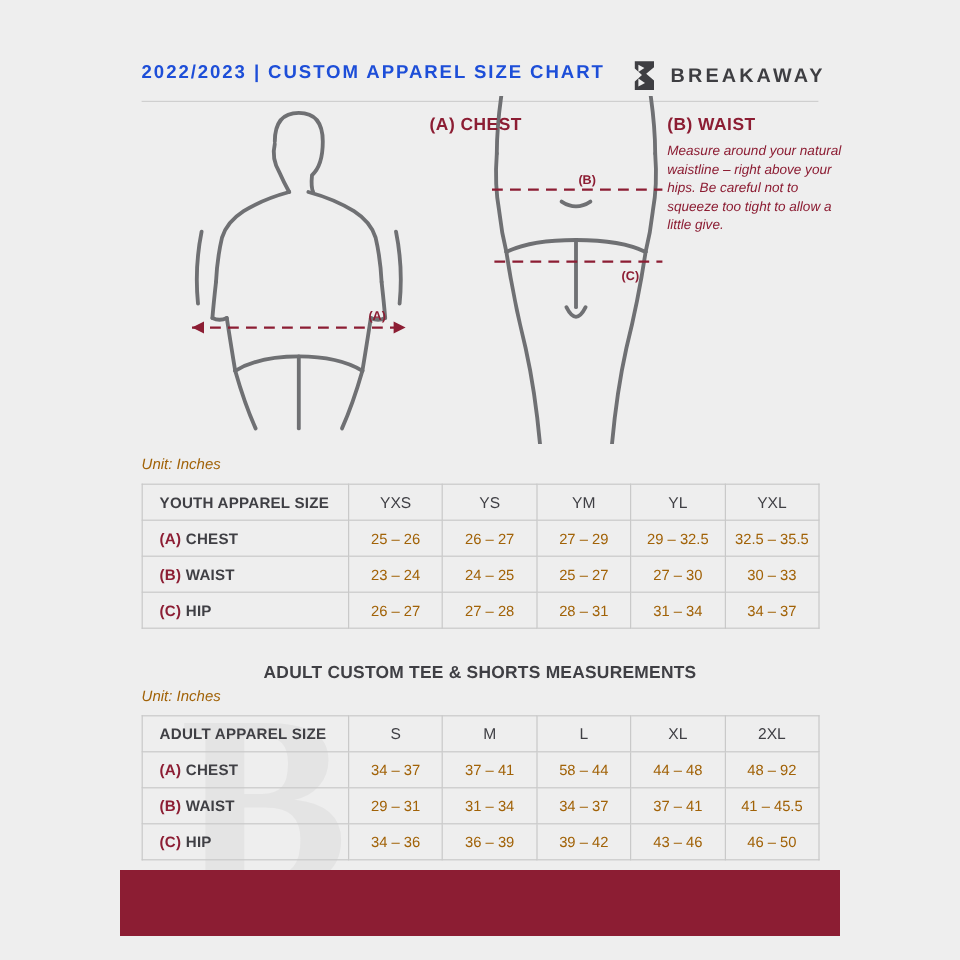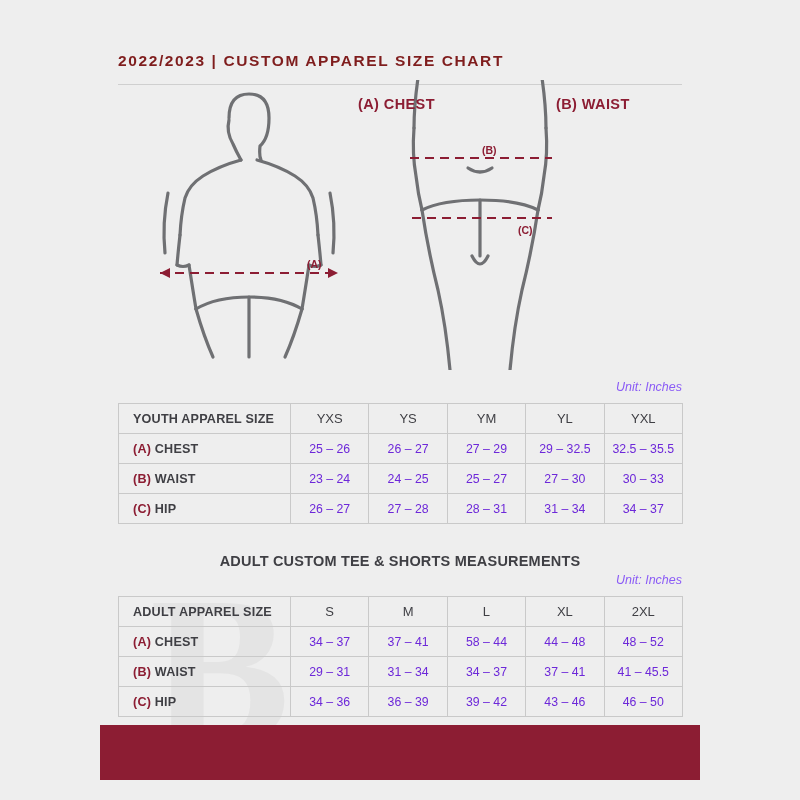--- a/index.html
+++ b/index.html
@@ -49,21 +49,21 @@
     width: 800px;
     height: 52px;
   }
   .header-title {
     position: absolute;
     left: 118px;
     top: 30px;
     font-size: 15.5px;
     font-weight: bold;
     letter-spacing: 1.6px;
-    color: #7f1d1d;
+    color: #1d4ed8;
   }
   .brand {
     position: absolute;
     right: 112px;
     top: 28px;
     display: flex;
     align-items: center;
     gap: 11px;
   }
   .brand-mark {
@@ -129,24 +129,24 @@
     width: 564px;
   }
   .sec-title {
     text-align: center;
     font-size: 14.5px;
     font-weight: bold;
     color: #3f3f44;
     letter-spacing: .2px;
   }
   .sec-sub {
-    text-align: right;
+    text-align: left;
     font-size: 12.5px;
     font-style: italic;
-    color: #8b5cf6;
+    color: #a16207;
     margin-top: 4px;
     margin-bottom: 9px;
   }
   table {
     border-collapse: collapse;
     width: 564px;
     table-layout: fixed;
   }
   th, td {
     border: 1px solid #c9c9c9;
@@ -159,21 +159,21 @@
   th.row-head, td.row-head {
     text-align: left;
     padding-left: 14px;
     font-weight: bold;
     font-size: 12.6px;
     letter-spacing: .2px;
   }
   col.first { width: 172px; }
   col.rest  { width: 78.4px; }
   thead th { font-weight: normal; font-size: 13px; }
-  td.value { font-weight: normal; color: #6d28d9; }
+  td.value { font-weight: normal; color: #a16207; }
   .tag { color: #8c1d33; font-weight: bold; }
   
   table.size-table { border: 1px solid #c9c9c9; }
 
   
   .band {
     position: absolute;
     left: 100px;
     bottom: 10px;
     width: 600px;
@@ -188,20 +188,30 @@
 </head>
 <body>
 
 <div class="page">
   <div class="sheet">
 
     <div class="watermark">B</div>
 
     <div class="header">
       <div class="header-title">2022/2023  |  CUSTOM APPAREL SIZE CHART</div>
+      <div class="brand">
+        <span class="brand-mark">
+          <svg width="22" height="26" viewBox="0 0 22 26">
+            <path d="M3 1 L19 1 L19 6 L12.5 11.5 L19 17 L19 25 L3 25 L3 18 L9 12.5 L3 7 Z" fill="#3e3e42"></path>
+            <path d="M6 4 L6 10 L11 6.6 Z" fill="#eeeeee"></path>
+            <path d="M6 22 L6 15.5 L11.5 19.2 Z" fill="#eeeeee"></path>
+          </svg>
+        </span>
+        <span class="brand-name">BREAKAWAY</span>
+      </div>
       <div class="header-rule"></div>
     </div>
 
     <div class="illus">
 
       <svg width="600" height="290" viewBox="0 0 600 290">
 
         <g fill="none" stroke="#6f7073" stroke-width="3.2" stroke-linecap="round" stroke-linejoin="round">
           <path d="M129 38 q0 -24 20 -24 q20 0 20 24 q0 20 -9 28 q-1 10 1 14"></path>
           <path d="M129 40 q-3 12 4 24 q3 7 8 16"></path>
@@ -253,20 +263,21 @@
 
       <span class="seg-label" style="left:207px; top:178px;">(A)</span>
       <span class="seg-label" style="left:382px; top:64px;">(B)</span>
       <span class="seg-label" style="left:418px; top:144px;">(C)</span>
 
       <div class="anno anno-chest">
         <div class="anno-title">(A) CHEST</div>
       </div>
       <div class="anno anno-waist">
         <div class="anno-title">(B) WAIST</div>
+        <div class="anno-body">Measure around your natural waistline – right above your hips. Be careful not to squeeze too tight to allow a little give.</div>
       </div>
     </div>
 
     <div class="section" style="top:366px;">
       <div class="sec-sub">Unit: Inches</div>
       <table class="size-table">
         <colgroup>
             <col class="first">
             <col class="rest">
             <col class="rest">
@@ -335,21 +346,21 @@
             <th>2XL</th>
           </tr>
         </thead>
         <tbody>
           <tr>
             <td class="row-head"><span class="tag">(A)</span> <span>CHEST</span></td>
             <td class="value">34 – 37</td>
             <td class="value">37 – 41</td>
             <td class="value">58 – 44</td>
             <td class="value">44 – 48</td>
-            <td class="value">48 – 52</td>
+            <td class="value">48 – 92</td>
           </tr>
           <tr>
             <td class="row-head"><span class="tag">(B)</span> <span>WAIST</span></td>
             <td class="value">29 – 31</td>
             <td class="value">31 – 34</td>
             <td class="value">34 – 37</td>
             <td class="value">37 – 41</td>
             <td class="value">41 – 45.5</td>
           </tr>
           <tr>

